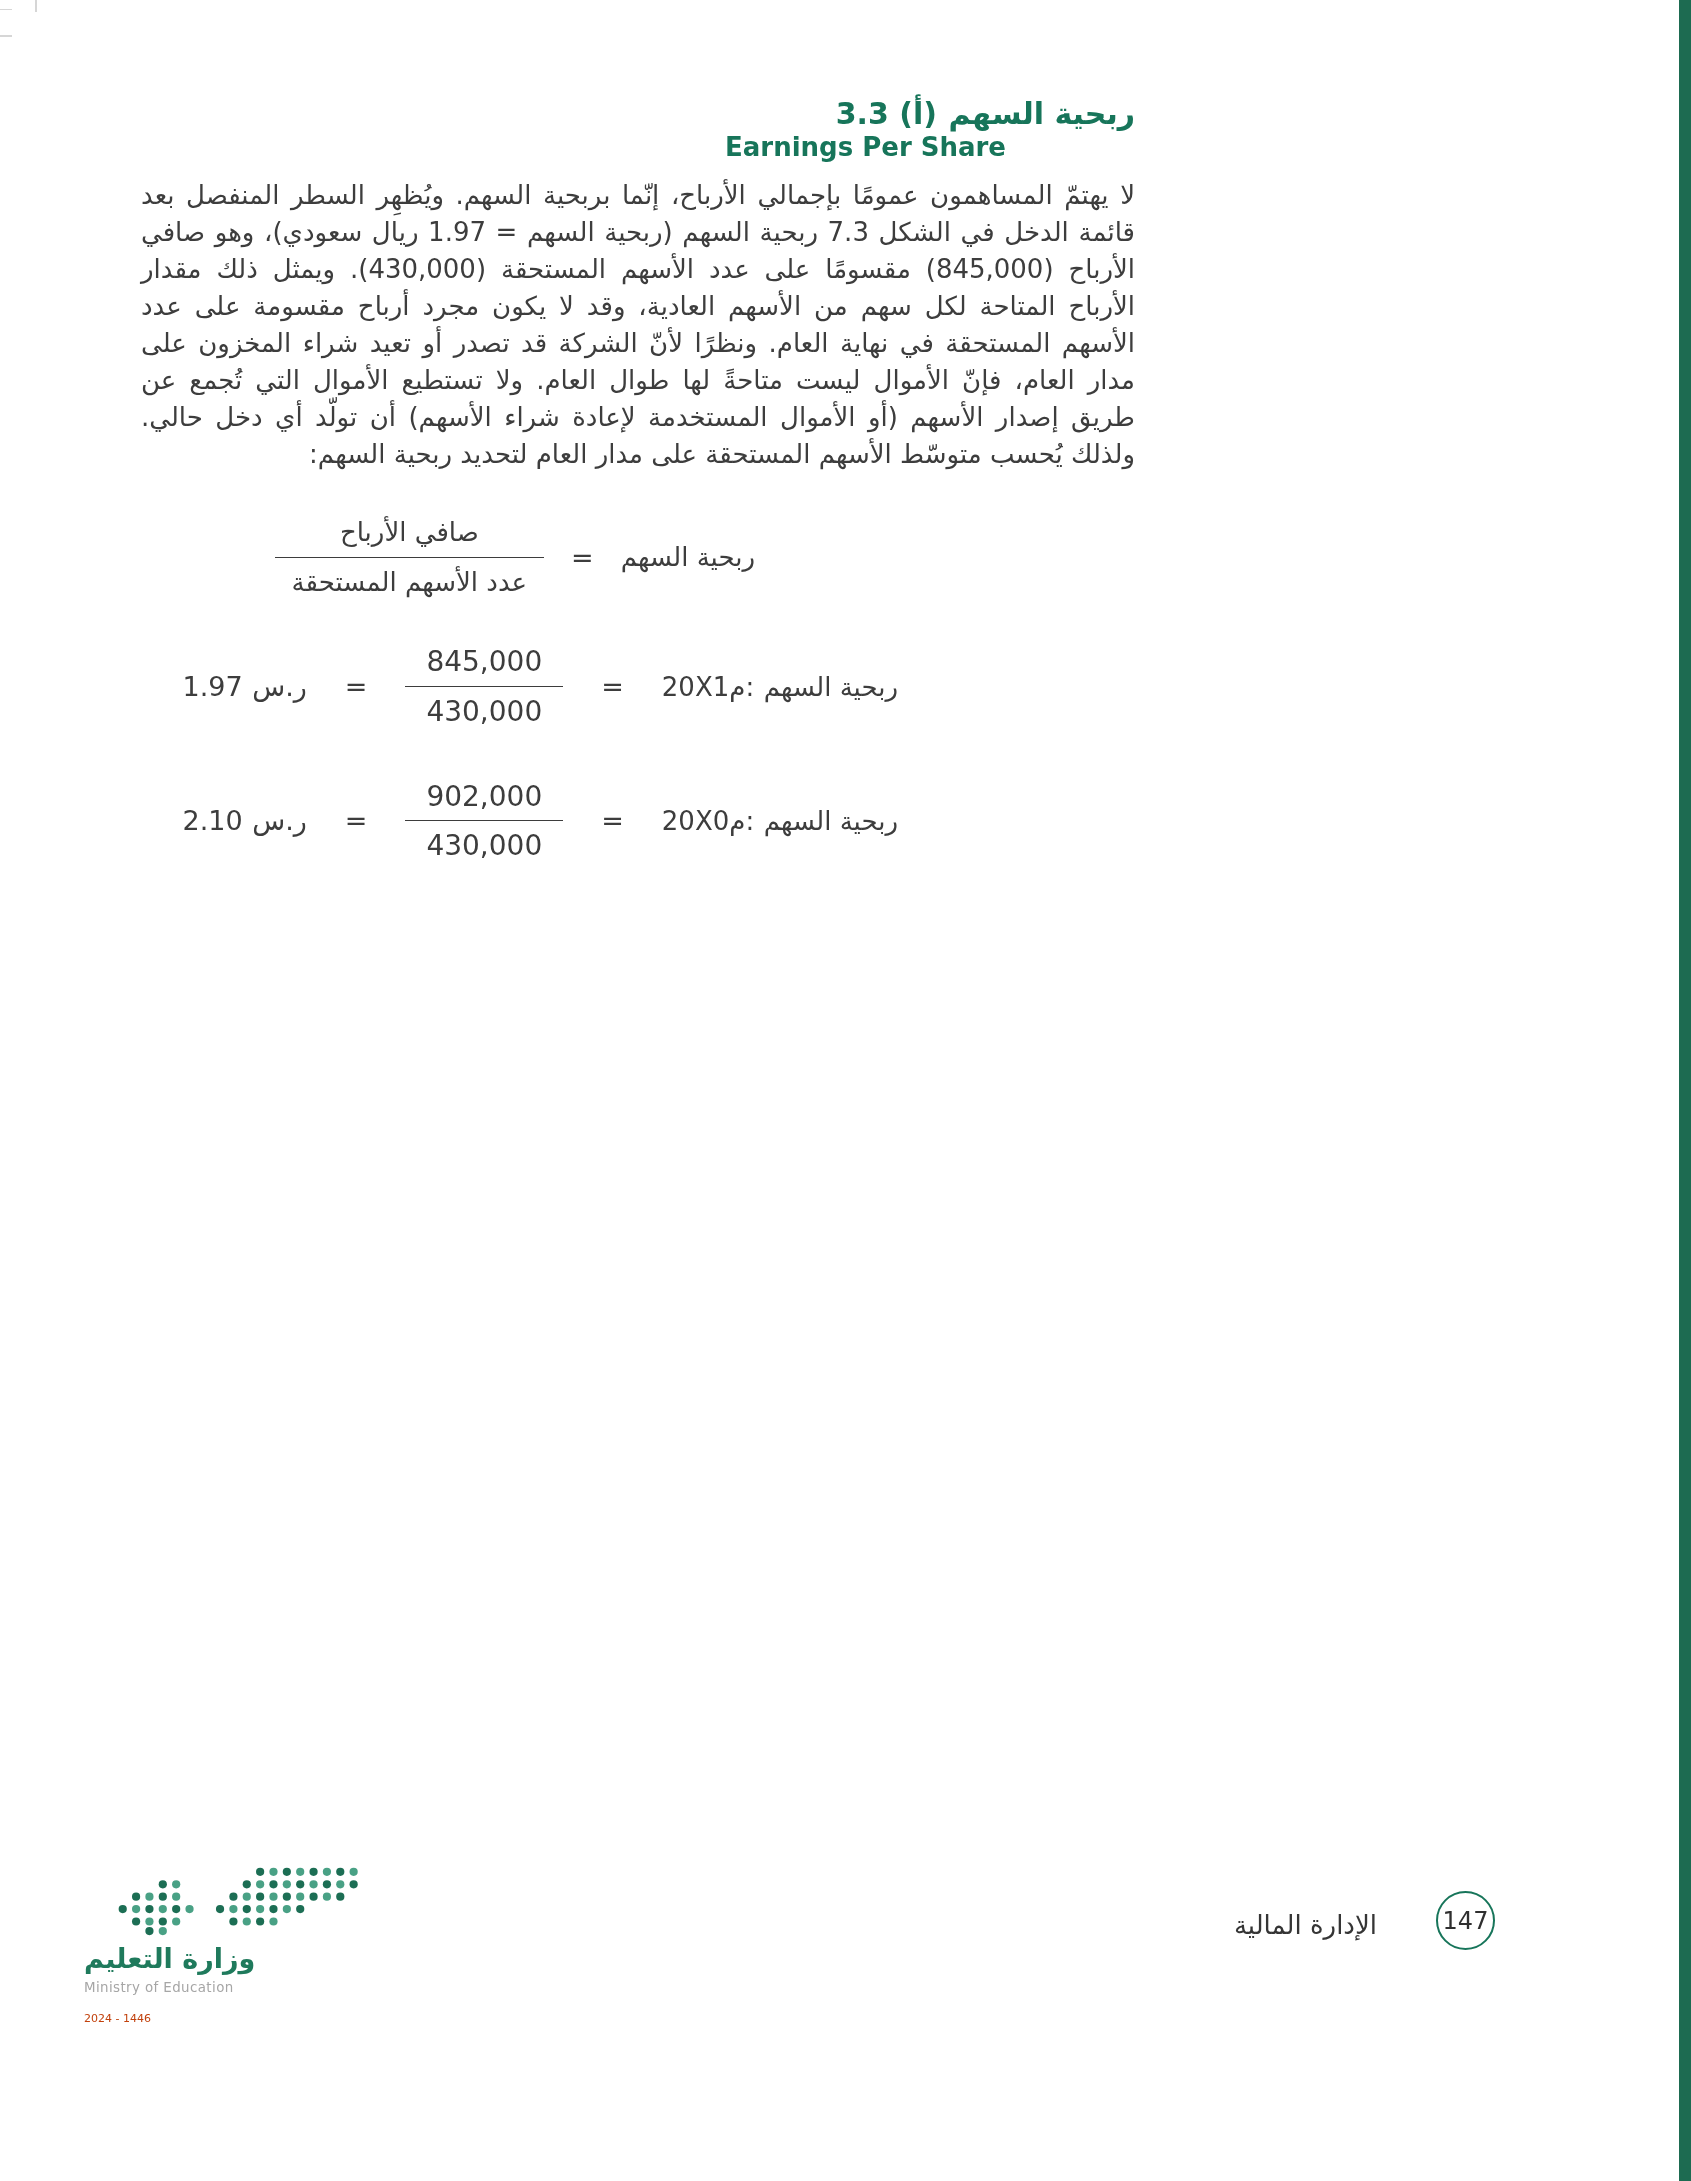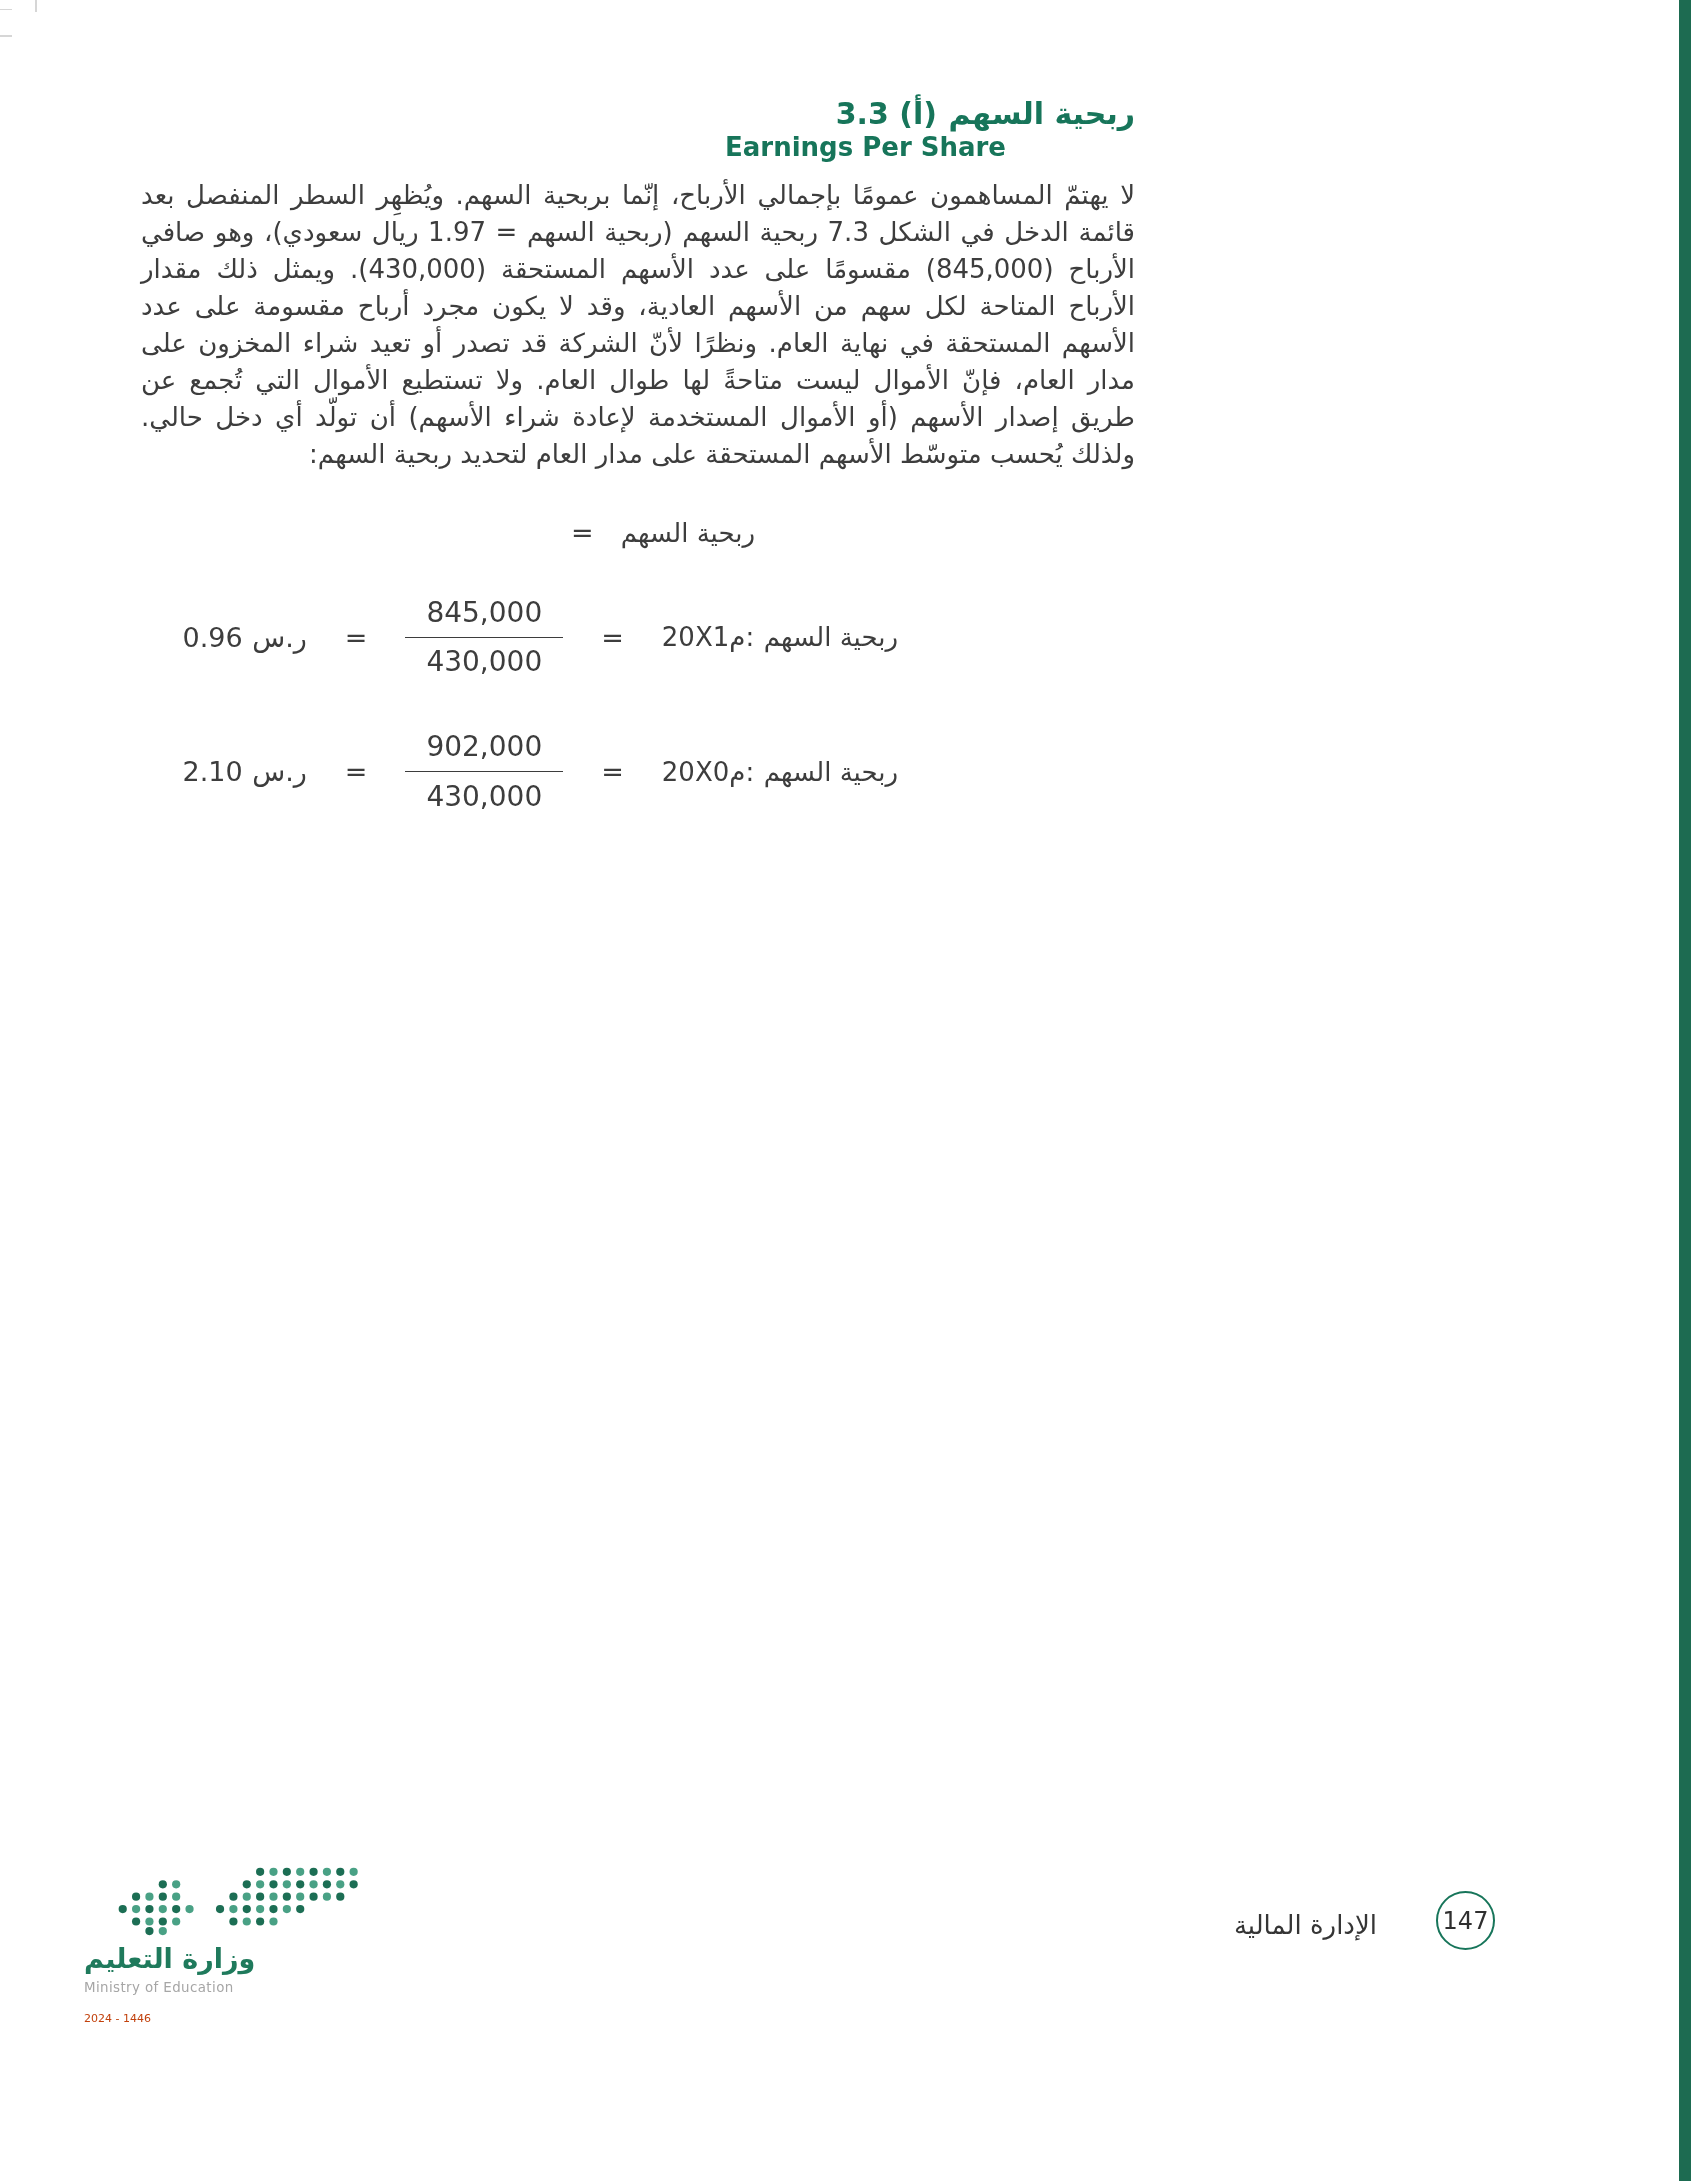--- a/index.html
+++ b/index.html
@@ -102,36 +102,40 @@
       <span dir="ltr">3.3 (أ)</span>
     </div>
     <div class="subtitle">Earnings Per Share</div>
   </header>
 
   <p class="body-text">لا يهتمّ المساهمون عمومًا بإجمالي الأرباح، إنّما بربحية السهم. ويُظهِر السطر المنفصل بعد قائمة الدخل في الشكل 7.3 ربحية السهم (ربحية السهم = 1.97 ريال سعودي)، وهو صافي الأرباح (845,000) مقسومًا على عدد الأسهم المستحقة (430,000). ويمثل ذلك مقدار الأرباح المتاحة لكل سهم من الأسهم العادية، وقد لا يكون مجرد أرباح مقسومة على عدد الأسهم المستحقة في نهاية العام. ونظرًا لأنّ الشركة قد تصدر أو تعيد شراء المخزون على مدار العام، فإنّ الأموال ليست متاحةً لها طوال العام. ولا تستطيع الأموال التي تُجمع عن طريق إصدار الأسهم (أو الأموال المستخدمة لإعادة شراء الأسهم) أن تولّد أي دخل حالي. ولذلك يُحسب متوسّط الأسهم المستحقة على مدار العام لتحديد ربحية السهم:</p>
 
   <div class="formula-row">
     <span>ربحية السهم</span>
     <span class="eq-sign">=</span>
+    <span class="frac">
+      <span class="num">صافي الأرباح</span>
+      <span class="den">عدد الأسهم المستحقة</span>
+    </span>
   </div>
 
   <div class="calc-row calc-row-1">
     <span class="calc-label">
       <span>ربحية السهم</span>
       <span dir="ltr">20X1م:</span>
     </span>
     <span class="eq-sign">=</span>
     <span class="frac calc-frac">
       <span class="num" dir="ltr">845,000</span>
       <span class="den" dir="ltr">430,000</span>
     </span>
     <span class="eq-sign">=</span>
     <span class="calc-result">
       <span>ر.س</span>
-      <span dir="ltr">0.96</span>
+      <span dir="ltr">1.97</span>
     </span>
   </div>
 
   <div class="calc-row calc-row-2">
     <span class="calc-label">
       <span>ربحية السهم</span>
       <span dir="ltr">20X0م:</span>
     </span>
     <span class="eq-sign">=</span>
     <span class="frac calc-frac">

